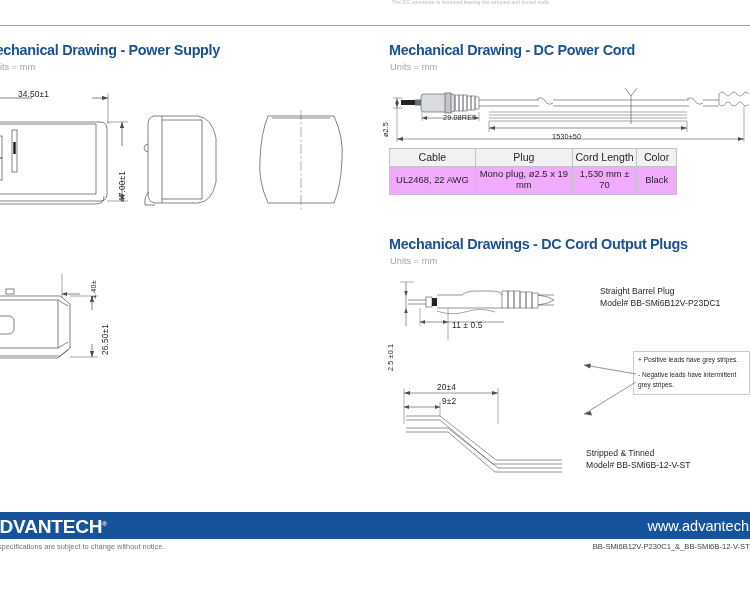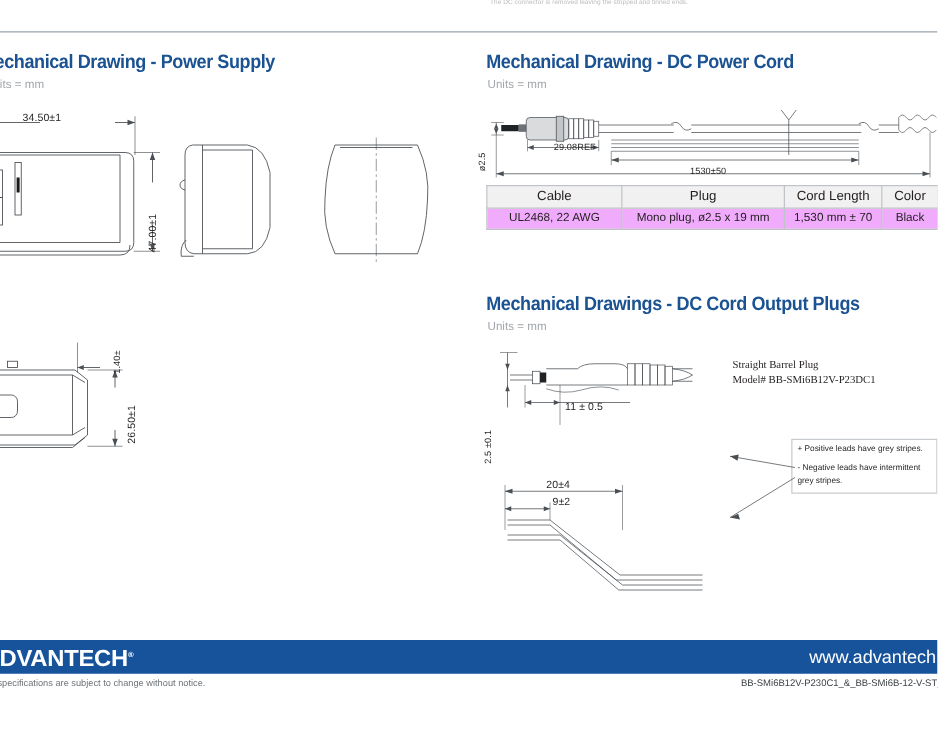--- a/index.html
+++ b/index.html
@@ -55,21 +55,21 @@
   }
 
   
   .dwg { position: absolute; }
   .dwg svg { display: block; overflow: visible; }
 
   
   .cord-table {
     position: absolute;
     left: 389px; top: 148px;
-    width: 362px;
+    width: 288px;
     border-collapse: collapse;
     font-size: 9.6px;
     color: #231f20;
   }
   .cord-table th, .cord-table td {
     border: 1px solid #bfc3c7;
     text-align: center;
     padding: 2px 1px 3px 1px;
     font-weight: normal;
     line-height: 1.15;
@@ -427,21 +427,21 @@
         <path d="M56,48 l-5,-2 v4 z" fill="#4a4f54" stroke="none"></path>
         <line x1="28" y1="34" x2="28" y2="52" stroke-width="0.45"></line>
         <line x1="56" y1="34" x2="56" y2="66" stroke-width="0.45"></line>
         <line x1="56" y1="48" x2="112" y2="48"></line>
       </g>
     </svg>
   </div>
   <div class="dimtxt vert small" style="left:395px; top:362px;">2.5 ±0.1</div>
   <div class="dimtxt" style="left:452px; top:320px;text-align:center;">11  ± 0.5</div>
 
-  <div class="plug-label" style="left:586px; top:285px;font-family:Liberation Serif, serif;">
+  <div class="plug-label" style="left:600px; top:285px;">
     <div>Straight Barrel Plug</div>
     <div>Model# BB-SMi6B12V-P23DC1</div>
   </div>
 
   <div class="notes-box">
     <p>+ Positive leads have grey stripes.</p>
     <p>- Negative leads have intermittent grey stripes.</p>
   </div>
 
   <div class="dwg" style="left:548px; top:356px;">
@@ -483,20 +483,24 @@
         <line x1="56" y1="52" x2="106" y2="92"></line>
         <line x1="56" y1="56" x2="103" y2="96"></line>
         <line x1="106" y1="92" x2="170" y2="92"></line>
         <line x1="103" y1="96" x2="170" y2="96"></line>
       </g>
     </svg>
   </div>
   <div class="dimtxt" style="left:437px; top:382px;">20±4</div>
   <div class="dimtxt" style="left:442px; top:396px;">9±2</div>
 
+  <div class="plug-label" style="left:586px; top:447px;">
+    <div>Stripped &amp; Tinned</div>
+    <div>Model# BB-SMi6B-12-V-ST</div>
+  </div>
 
   <div class="footer-band"></div>
   <div class="brand"><span>ADVANTECH</span><span class="reg">®</span></div>
   <div class="site">www.advantech.</div>
   <div class="disclaimer">uct specifications are subject to change without notice.</div>
   <div class="docid">BB-SMi6B12V-P230C1_&amp;_BB-SMi6B-12-V-ST_</div>
 
 </div>
 
 </body></html>

